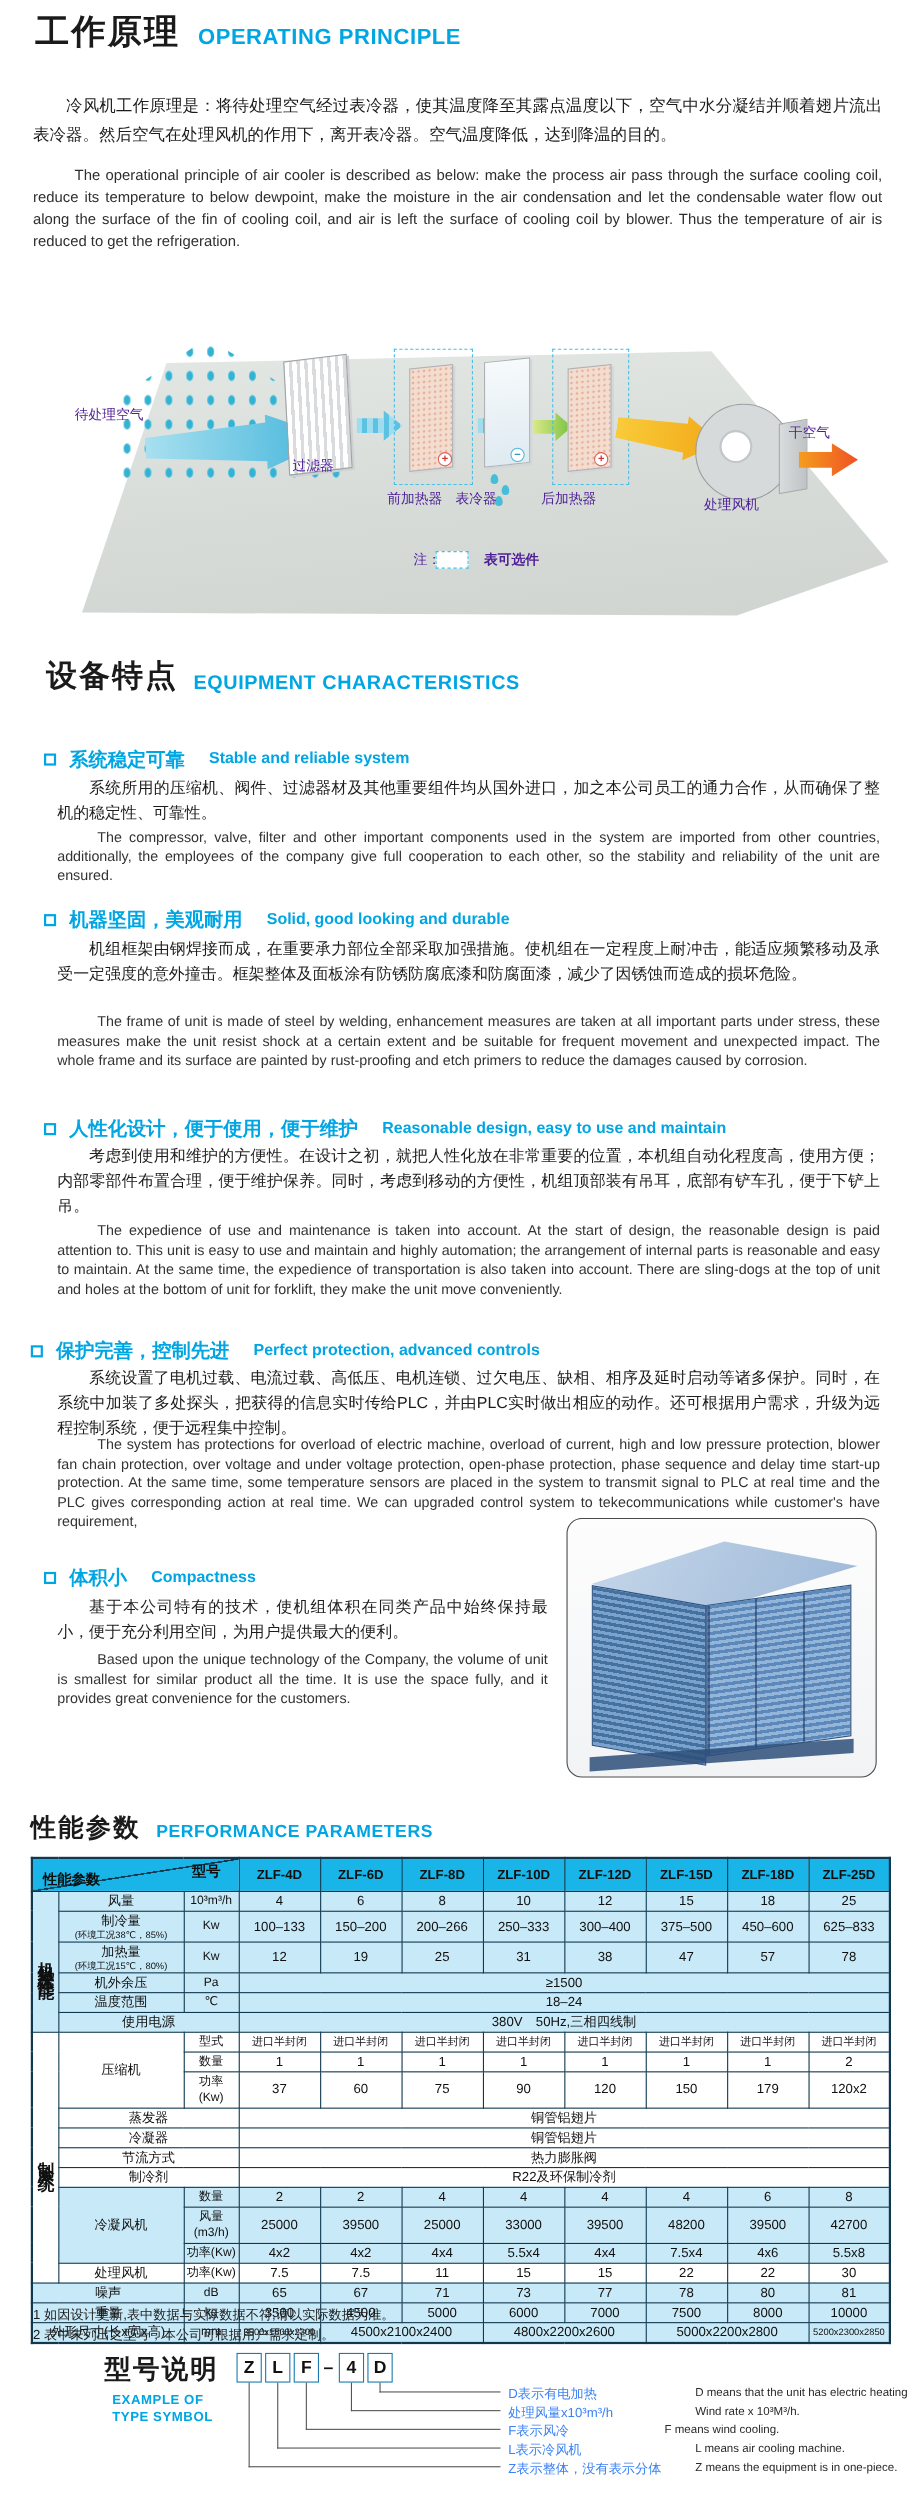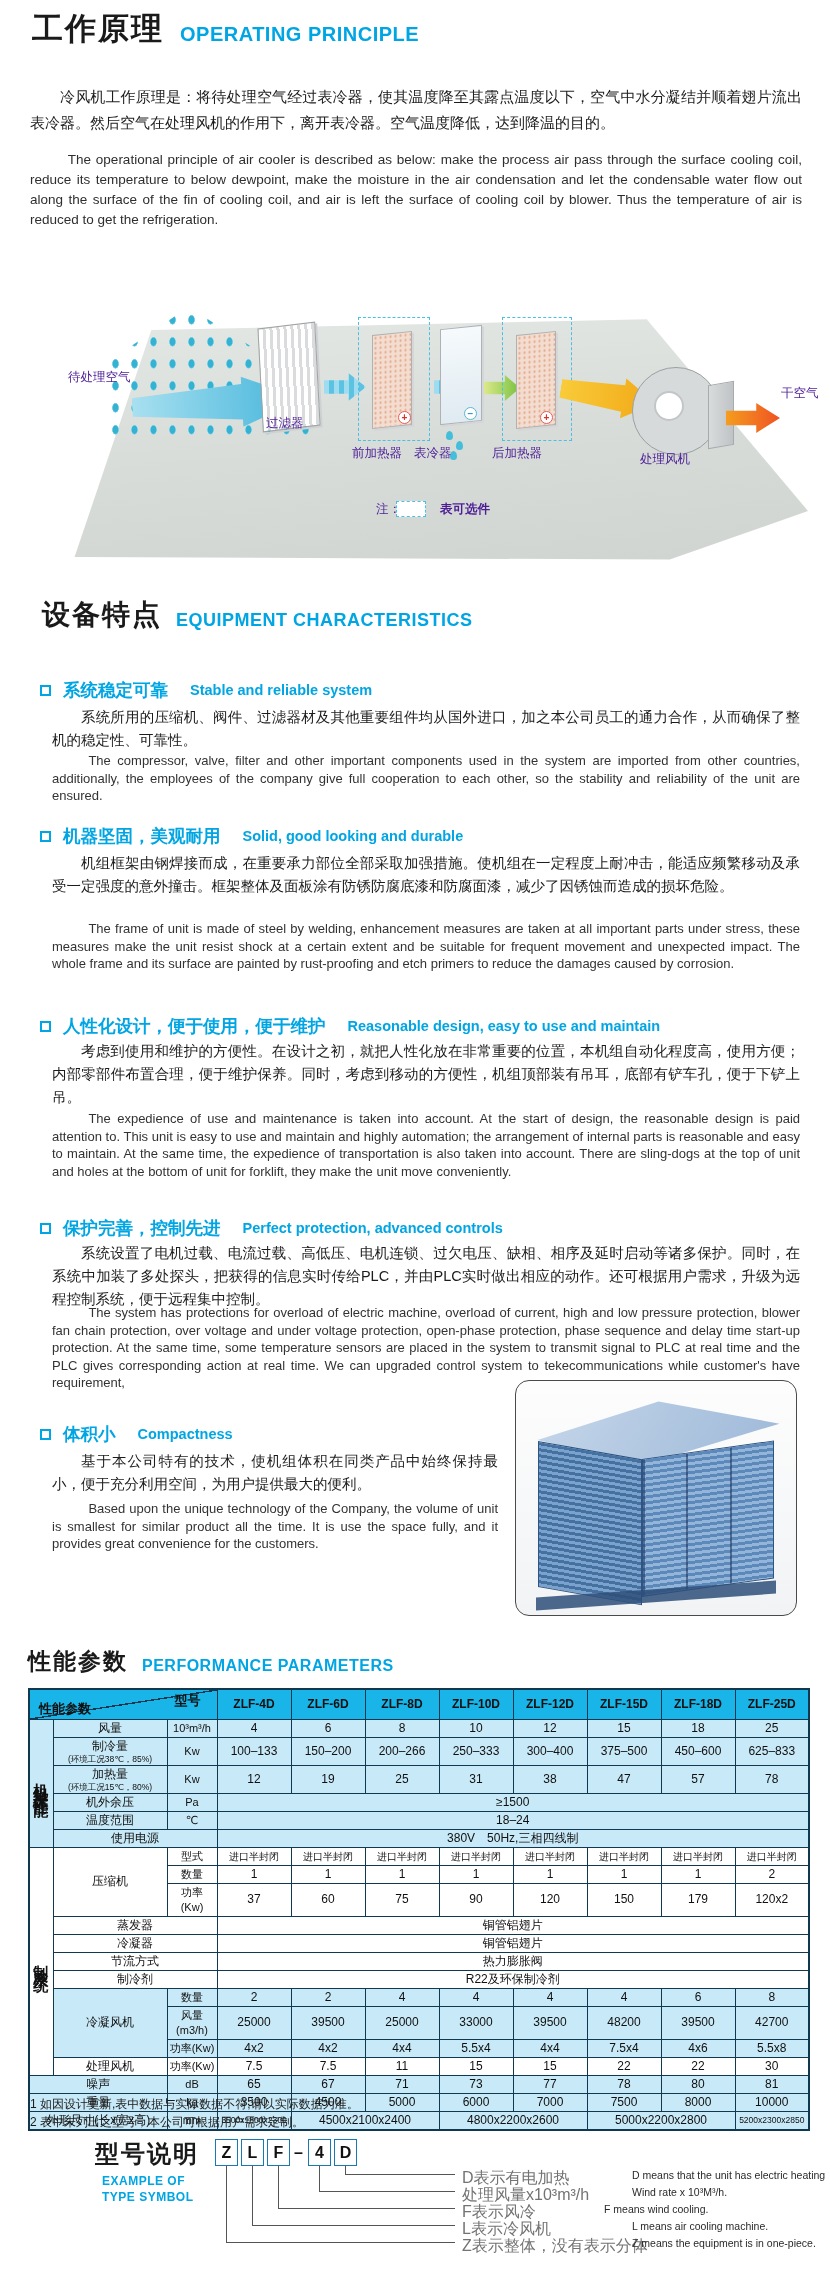--- a/index.html
+++ b/index.html
@@ -95,21 +95,21 @@
   .corner .c-tl { position:absolute; left:9px; bottom:3px; font-size:13px; font-weight:bold; }
   .corner .c-br { position:absolute; right:16px; top:3px; font-size:13px; font-weight:bold; }
   .tnote { font-size:12px; color:#1b1b1b; line-height:17px; white-space:nowrap; }
 
   
   .ts-title { font-size:24px; font-weight:bold; color:#1a1a1a; letter-spacing:2px; }
   .ts-en { font-size:12px; font-weight:bold; color:#00a5e3; letter-spacing:0.5px; }
   .code-box { position:absolute; width:23px; height:27px; border:1.5px solid #1a7ab0; background:#fff; text-align:center; line-height:25px; font-size:16px; font-weight:bold; color:#111; }
   .code-dash { position:absolute; font-size:16px; font-weight:bold; color:#111; }
   .conn { position:absolute; border-left:1px solid #555; border-bottom:1px solid #555; }
-  .leg-zh { position:absolute; font-size:16px; color:#737373; white-space:nowrap; }
+  .leg-zh { position:absolute; font-size:12px; color:#3b82f6; white-space:nowrap; }
   .leg-en { position:absolute; font-size:10.5px; color:#2a2a2a; white-space:nowrap; }
 </style>
 </head>
 <body>
 
 <div class="abs sec-head h1" style="left:32px; top:8px;gap:16px;">
   <span class="zh">工作原理</span>
   <span class="en">OPERATING PRINCIPLE</span>
 </div>
 
@@ -149,21 +149,21 @@
   <div class="dia-label" style="left:452px; top:150px;">后加热器</div>
 
   <div class="arrow-yellow"></div>
 
   <div class="fan-body"></div>
   <div class="fan-hole"></div>
   <div class="fan-out"></div>
   <div class="dia-label" style="left:600px; top:156px;">处理风机</div>
 
   <div class="arrow-orange"></div>
-  <div class="dia-label" style="left:741px; top:90px;">干空气</div>
+  <div class="dia-label" style="left:677px; top:90px;">干空气</div>
 
   <div class="dia-label" style="left:336px; top:206px;">注：</div>
   <div class="note-dash"></div>
   <div class="dia-label" style="left:400px; top:206px;font-weight:bold;">表可选件</div>
 </div>
 
 <div class="abs sec-head h2" style="left:42px; top:596px;">
   <span class="zh">设备特点</span>
   <span class="en">EQUIPMENT CHARACTERISTICS</span>
 </div>
@@ -185,21 +185,21 @@
 <div class="abs fp-en" style="left:52px; top:920px; width:748px;">The  frame  of  unit is  made  of  steel  by  welding,  enhancement   measures   are  taken  at  all  important  parts  under stress,  these  measures   make  the  unit  resist  shock  at  a  certain  extent  and  be  suitable  for  frequent  movement   and unexpected  impact.   The  whole  frame   and  its  surface  are  painted  by  rust-proofing   and  etch  primers  to  reduce   the damages  caused  by corrosion.</div>
 
 <div class="abs feat" style="left:40px; top:1014px;">
   <span class="sq"></span>
   <span class="zh">人性化设计，便于使用，便于维护</span>
   <span class="en">Reasonable design, easy to use and maintain</span>
 </div>
 <div class="abs fp-zh" style="left:52px; top:1040px; width:748px;">考虑到使用和维护的方便性。在设计之初，就把人性化放在非常重要的位置，本机组自动化程度高，使用方便；内部零部件布置合理，便于维护保养。同时，考虑到移动的方便性，机组顶部装有吊耳，底部有铲车孔，便于下铲上吊。</div>
 <div class="abs fp-en" style="left:52px; top:1110px; width:748px;">The expedience  of  use and  maintenance  is taken into  account.  At the start  of design,  the reasonable  design is  paid attention to.  This unit is  easy to  use and  maintain and highly  automation;  the arrangement  of internal parts  is reasonable and easy to maintain. At the  same time, the expedience of  transportation is also taken  into account. There are sling-dogs at the top of unit and holes at the  bottom of unit for forklift, they  make the unit move conveniently.</div>
 
-<div class="abs feat" style="left:40px; top:1216px;">
+<div class="abs feat" style="left:28px; top:1216px;">
   <span class="sq"></span>
   <span class="zh">保护完善，控制先进</span>
   <span class="en">Perfect protection, advanced controls</span>
 </div>
 <div class="abs fp-zh" style="left:52px; top:1242px; width:748px;">系统设置了电机过载、电流过载、高低压、电机连锁、过欠电压、缺相、相序及延时启动等诸多保护。同时，在系统中加装了多处探头，把获得的信息实时传给PLC，并由PLC实时做出相应的动作。还可根据用户需求，升级为远程控制系统，便于远程集中控制。</div>
 <div class="abs fp-en" style="left:52px; top:1304px; width:748px;">The  system   has  protections  for overload  of  electric machine,  overload  of  current,  high  and  low pressure protection,  blower  fan  chain   protection,  over   voltage  and under  voltage   protection,  open-phase   protection,  phase sequence  and delay time  start-up  protection. At the same  time, some  temperature  sensors  are  placed in the system to transmit  signal  to PLC  at  real  time  and the  PLC  gives  corresponding  action  at  real  time.  We  can upgraded  control system to tekecommunications   while  customer's  have requirement,</div>
 
 <div class="abs feat" style="left:40px; top:1422px;">
   <span class="sq"></span>
   <span class="zh">体积小</span>

